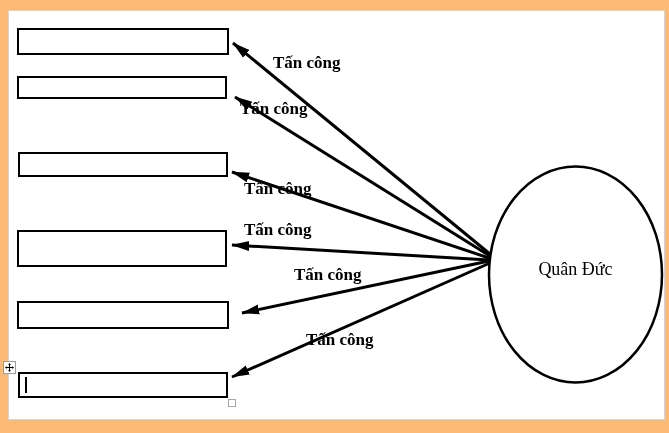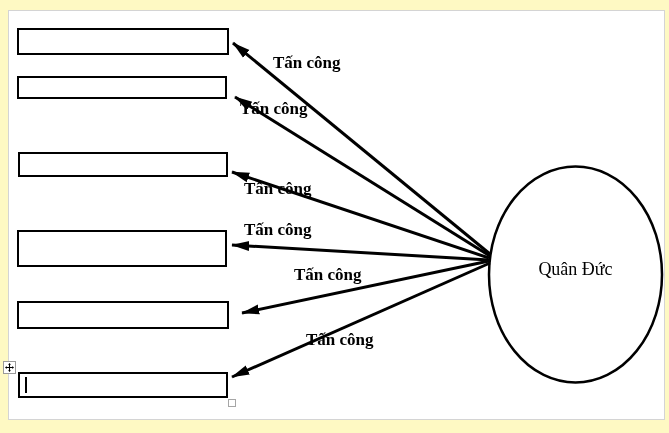--- a/index.html
+++ b/index.html
@@ -4,21 +4,21 @@
 <style>
   html, body {
     margin: 0;
     padding: 0;
     background: #ffffff;
   }
   #stage {
     position: relative;
     width: 669px;
     height: 433px;
-    background: #fef9c3;
+    background: #fdba74;
     font-family: "Liberation Serif", serif;
     overflow: hidden;
   }
   .canvas-border {
     position: absolute;
     left: 8px;
     top: 10px;
     width: 655px;
     height: 408px;
     border: 1px solid #d4d4d4;

